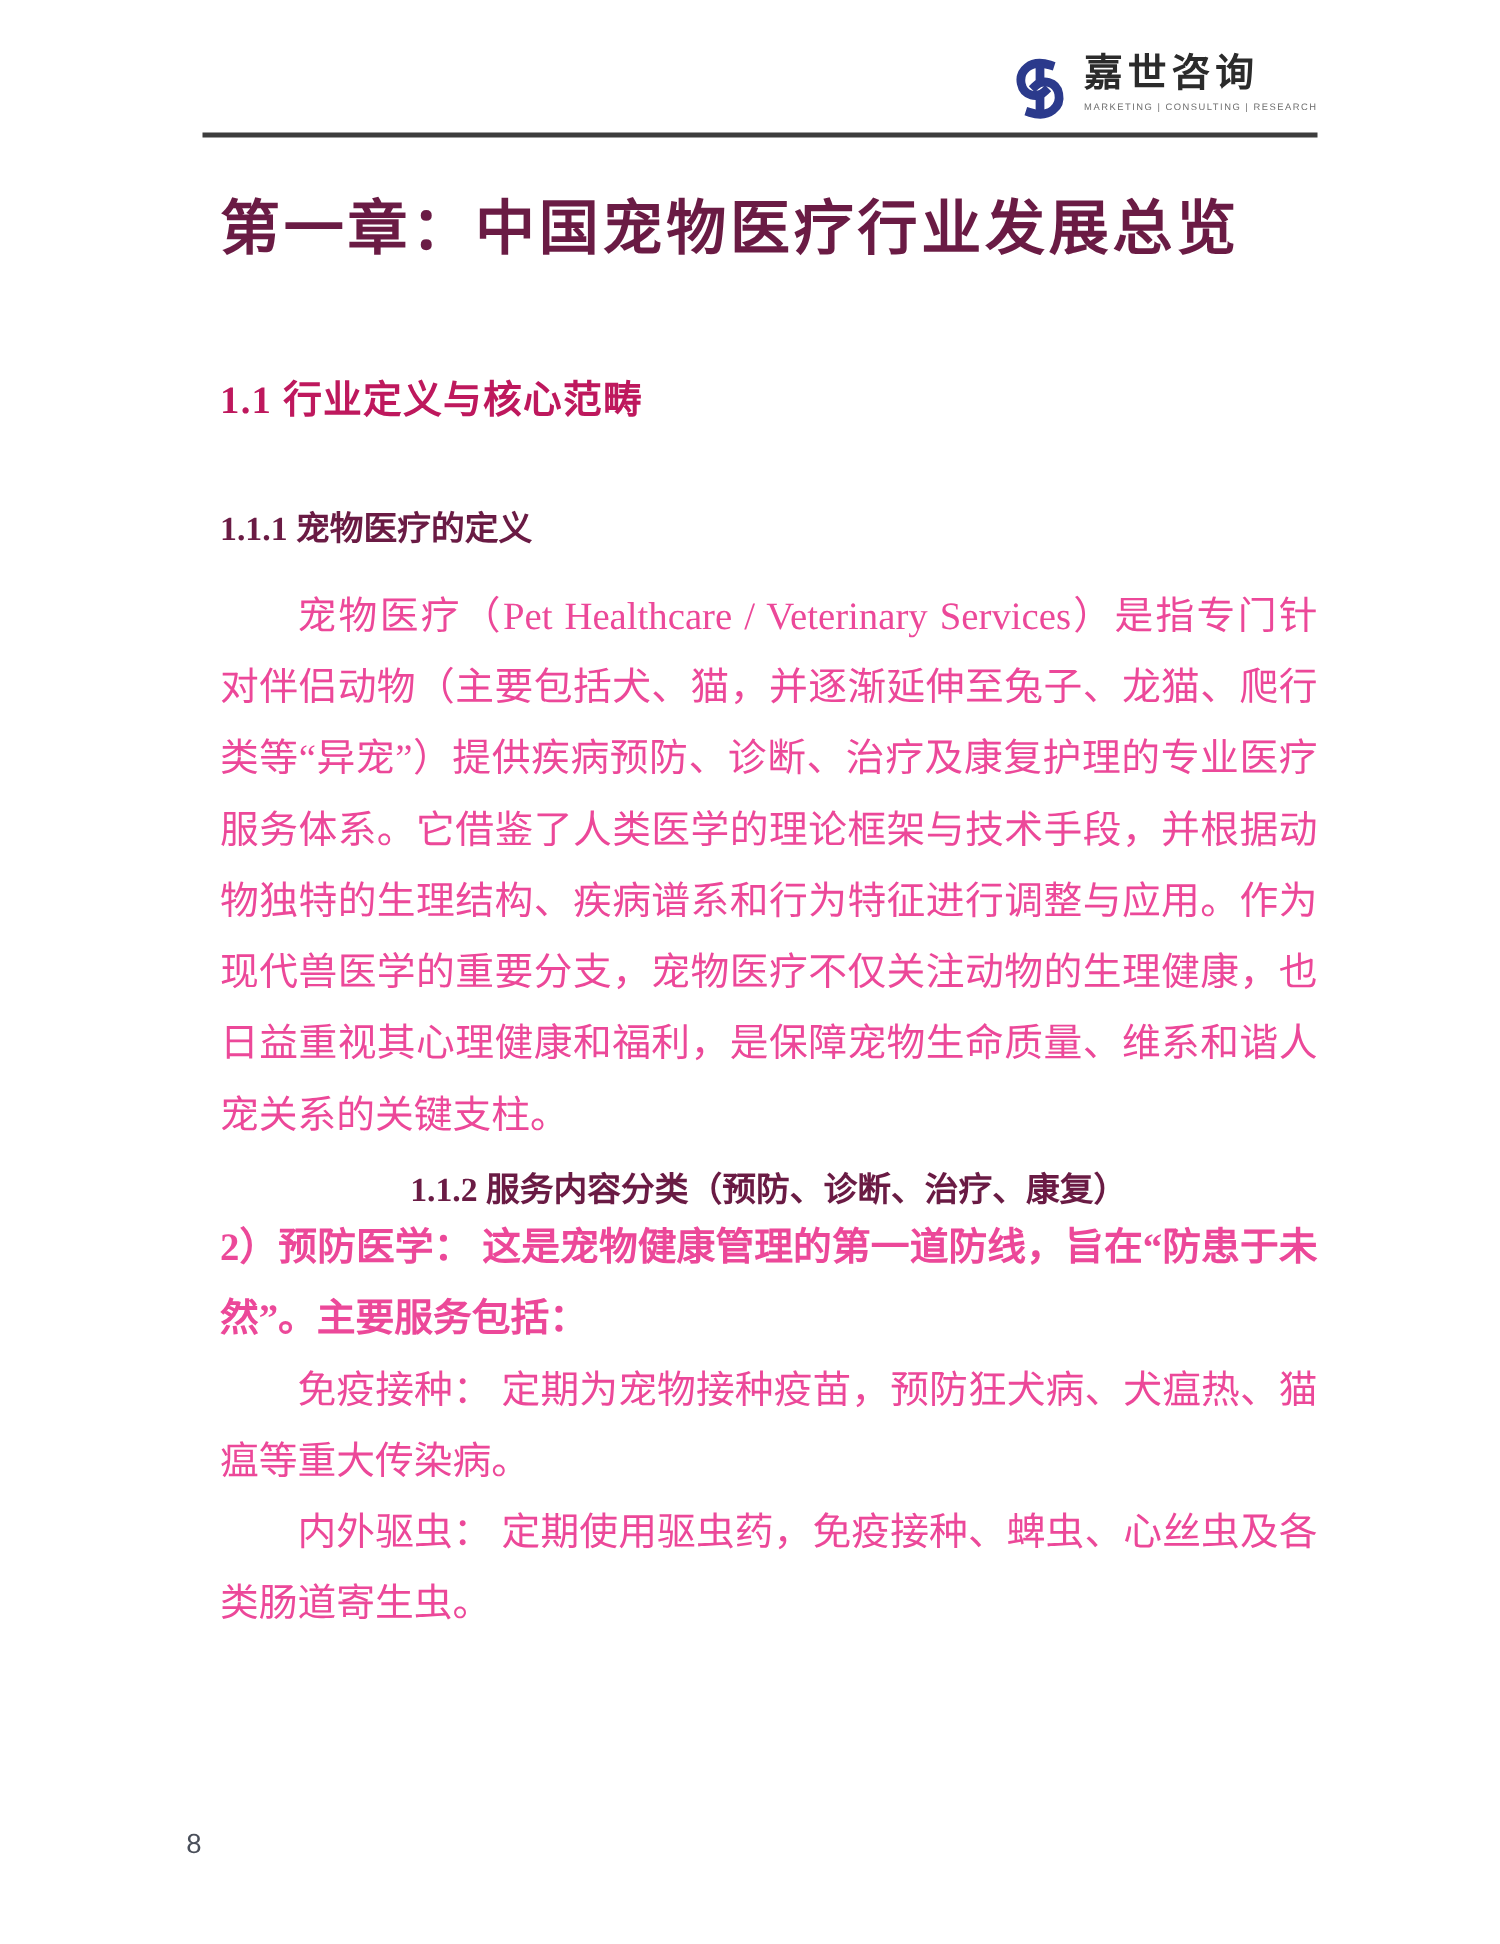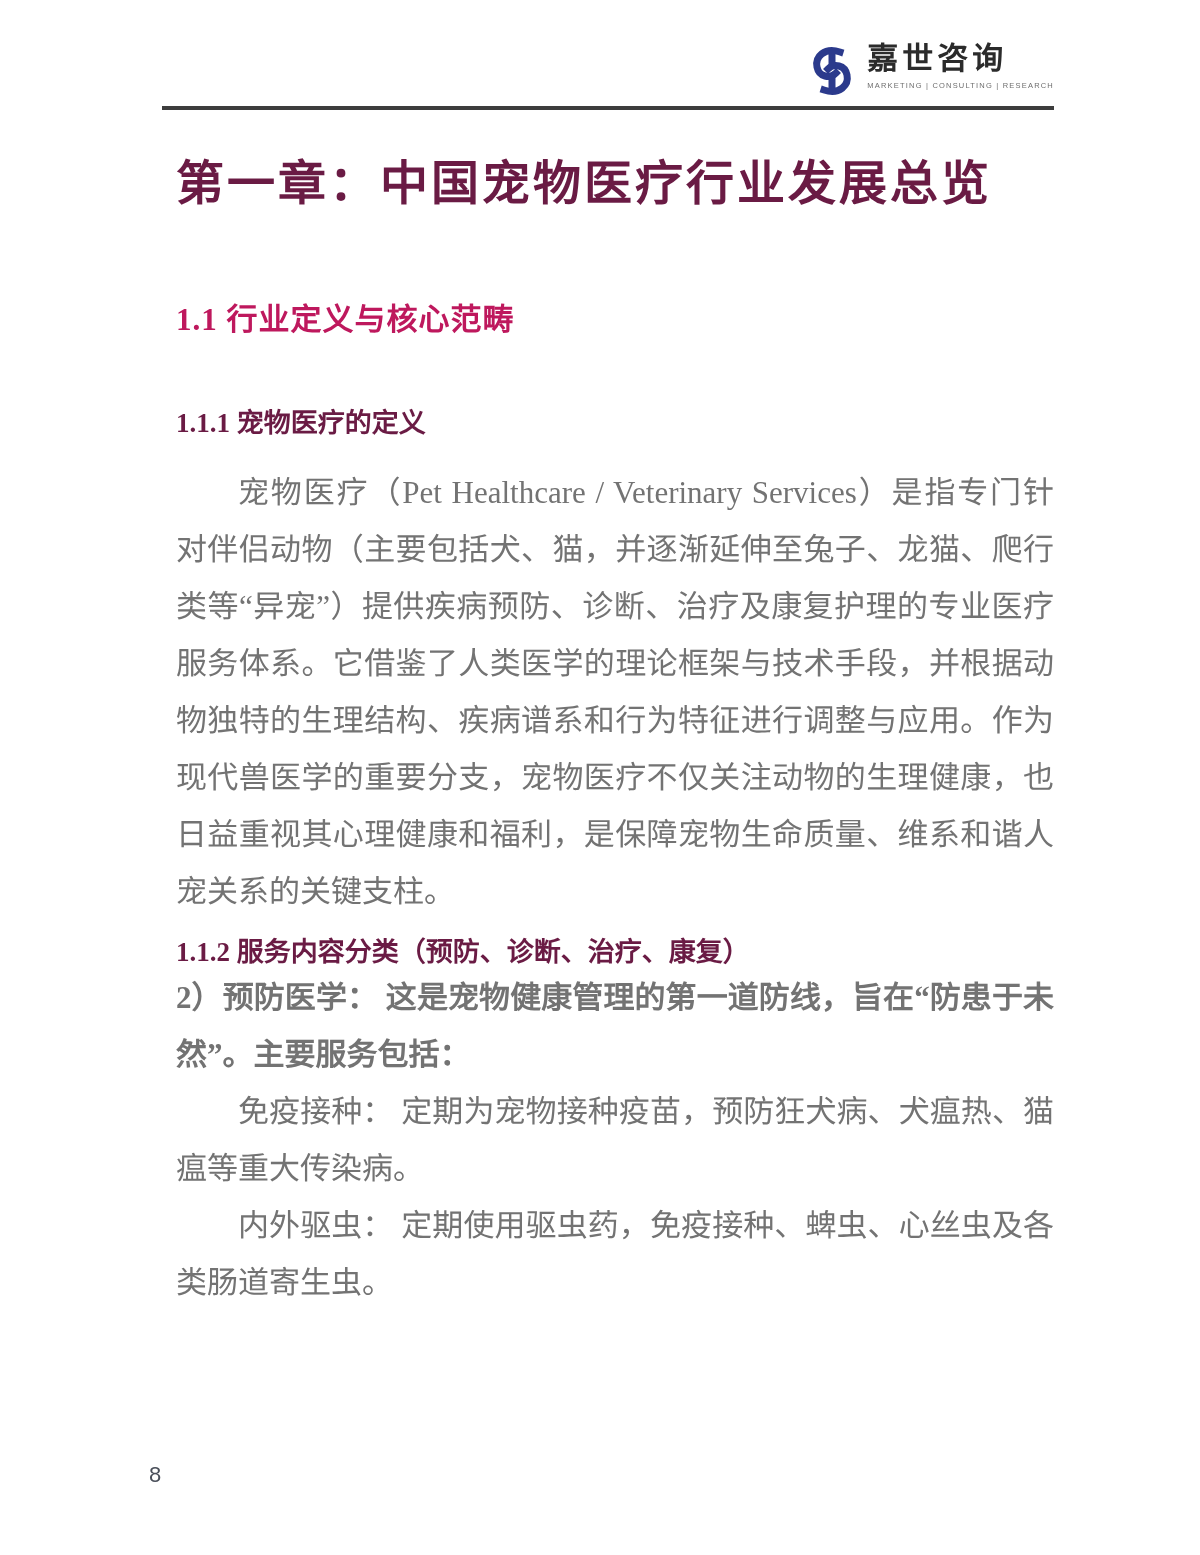--- a/index.html
+++ b/index.html
@@ -58,27 +58,27 @@
     font-weight: 700;
     letter-spacing: 1px;
     color: #be185d;
   }
   .subsection-heading {
     margin: 62px 0 0 0;
     font-size: 27px;
     font-weight: 700;
     color: #6a1b44;
   }
-  .subsection-heading.second { margin-top: 10px; }
+  .subsection-heading.second { margin-top: 10px; text-align: center; }
   .body-para {
     margin: 24px 0 0 0;
     font-size: 31px;
     line-height: 57px;
     text-align: justify;
-    color: #737373;
+    color: #ec4899;
   }
   .body-para.indent { text-indent: 2em; }
   .body-para.lead-bold { font-weight: 700; margin-top: 0; }
   .body-para.flow { margin-top: 0; }
   
   .page-number {
     position: absolute;
     left: 103px;
     top: 1462px;
     font-family: "Liberation Sans", "DejaVu Sans", sans-serif;

